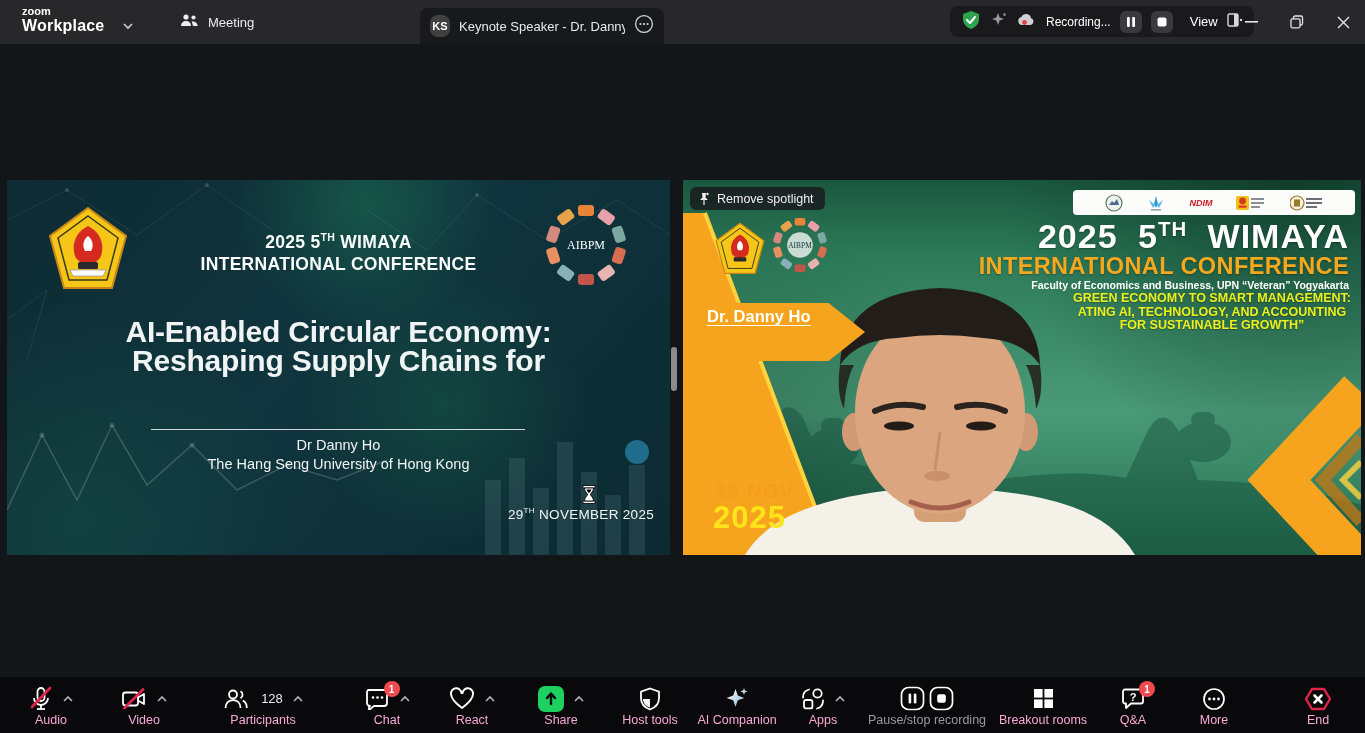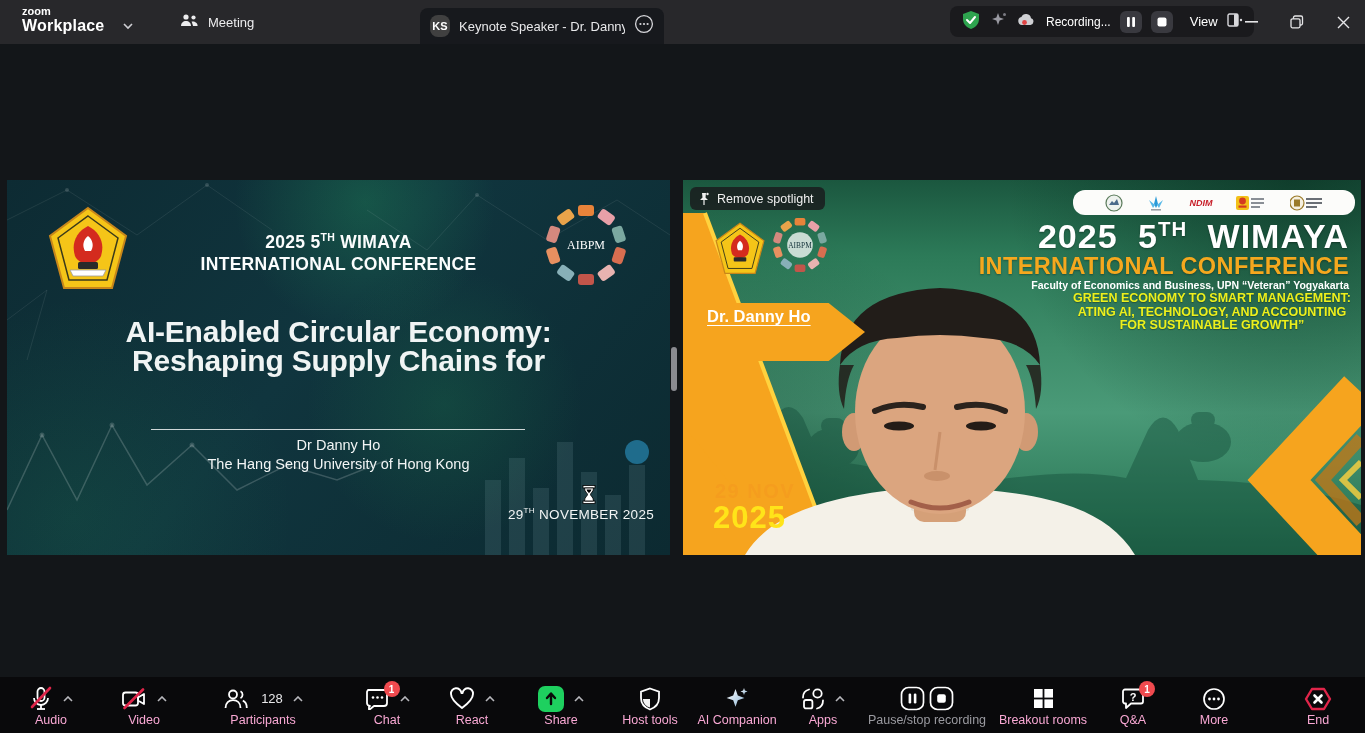--- a/index.html
+++ b/index.html
@@ -44,21 +44,21 @@
   .lv-conf sup,.lv-date sup,.rv-conf1 sup{font-size:60%;vertical-align:super;}
   .lv-title{position:absolute;left:0;right:0;top:138px;text-align:center;color:#f0f4f4;font-weight:bold;font-size:30px;line-height:28.5px;letter-spacing:-.2px;}
   .lv-divider{position:absolute;left:144px;top:249px;width:374px;height:1px;background:rgba(255,255,255,.8);}
   .lv-speaker{position:absolute;left:0;right:0;top:257px;text-align:center;color:#f2f5f5;font-size:14.5px;}
   .lv-univ{position:absolute;left:0;right:0;top:276px;text-align:center;color:#f2f5f5;font-size:14.5px;}
   .lv-date{position:absolute;right:16px;top:326px;color:#f2f5f5;font-size:13.5px;letter-spacing:.3px;}
   .lv-upn{position:absolute;left:38px;top:26px;width:86px;height:86px;}
   .lv-aibpm{position:absolute;left:536px;top:22px;width:86px;height:86px;}
   .lv-cursor{position:absolute;left:575px;top:305px;width:14px;height:19px;}
   
-  .rv-banner-white{position:absolute;left:390px;top:10px;width:282px;height:25px;background:#fcfcfa;border-radius:12px;display:flex;align-items:center;justify-content:space-evenly;padding:0 8px;box-sizing:border-box;}
+  .rv-banner-white{position:absolute;left:390px;top:10px;width:282px;height:25px;background:#fcfcfa;border-radius:4px;display:flex;align-items:center;justify-content:space-evenly;padding:0 8px;box-sizing:border-box;}
   .rv-conf1{position:absolute;right:12px;top:37px;color:#fff;font-weight:bold;font-size:34px;letter-spacing:1px;word-spacing:10px;text-shadow:0 1px 2px rgba(0,0,0,.35);}
   .rv-conf2{position:absolute;right:12px;top:73px;color:#f5a81e;font-weight:bold;font-size:23.5px;letter-spacing:.4px;text-shadow:0 1px 2px rgba(0,0,0,.3);}
   .rv-faculty{position:absolute;right:12px;top:99px;color:#fff;font-weight:600;font-size:10.5px;}
   .rv-theme{position:absolute;right:10px;top:112px;text-align:center;color:#edf01c;font-weight:bold;font-size:12.5px;line-height:13.5px;text-shadow:0 1px 1px rgba(0,0,0,.3);}
   .rv-spotlight{position:absolute;left:7px;top:7px;height:23px;background:rgba(26,26,28,.82);border-radius:6px;display:flex;align-items:center;gap:7px;padding:0 11px 0 8px;color:#f0f0f0;font-size:12.5px;}
   .rv-upn{position:absolute;left:30px;top:42px;width:54px;height:54px;}
   .rv-aibpm{position:absolute;left:88px;top:36px;width:58px;height:58px;}
   .rv-speakerbanner{position:absolute;left:0;top:123px;width:182px;height:58px;}
   .rv-sb-bg{position:absolute;left:0;top:0;width:100%;height:100%;background:#f6a41e;clip-path:polygon(0 0,80% 0,100% 50%,80% 100%,0 100%);}
   .rv-sb-name{position:absolute;left:24px;top:4px;color:#fff;font-weight:bold;font-size:16.5px;text-decoration:underline;text-underline-offset:3px;}

